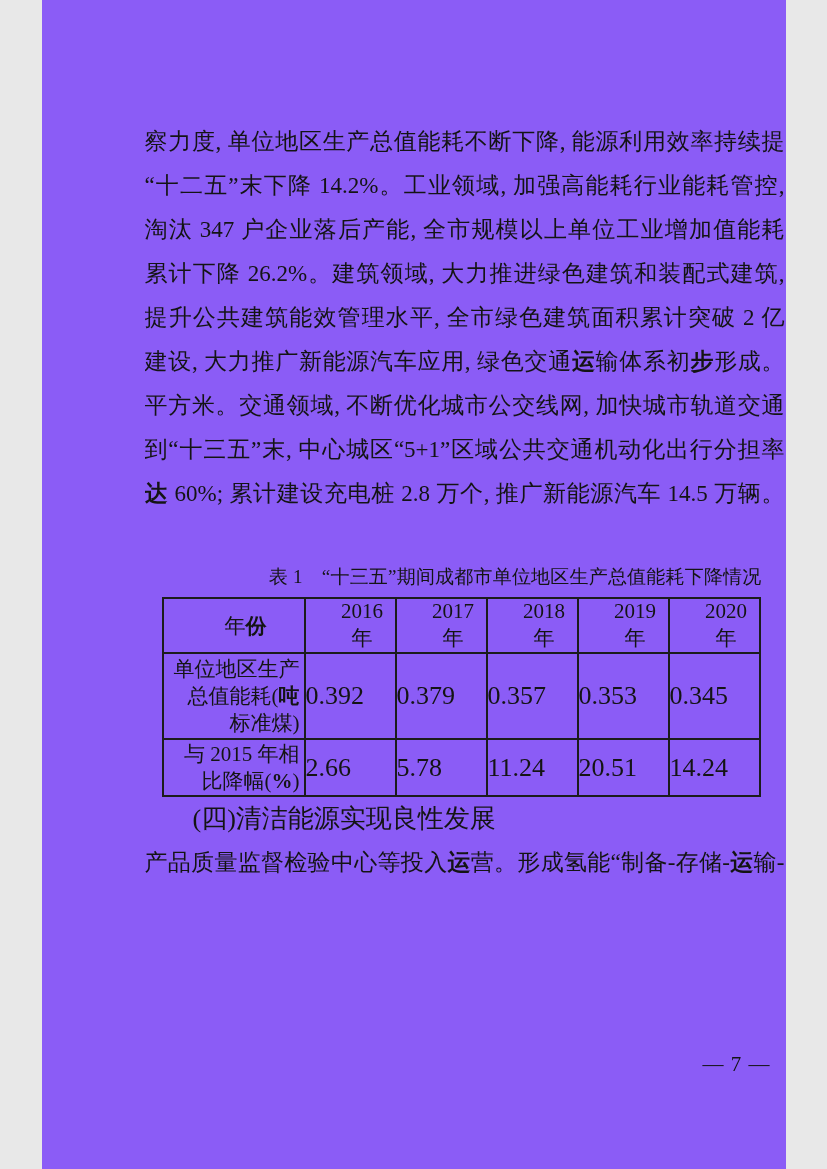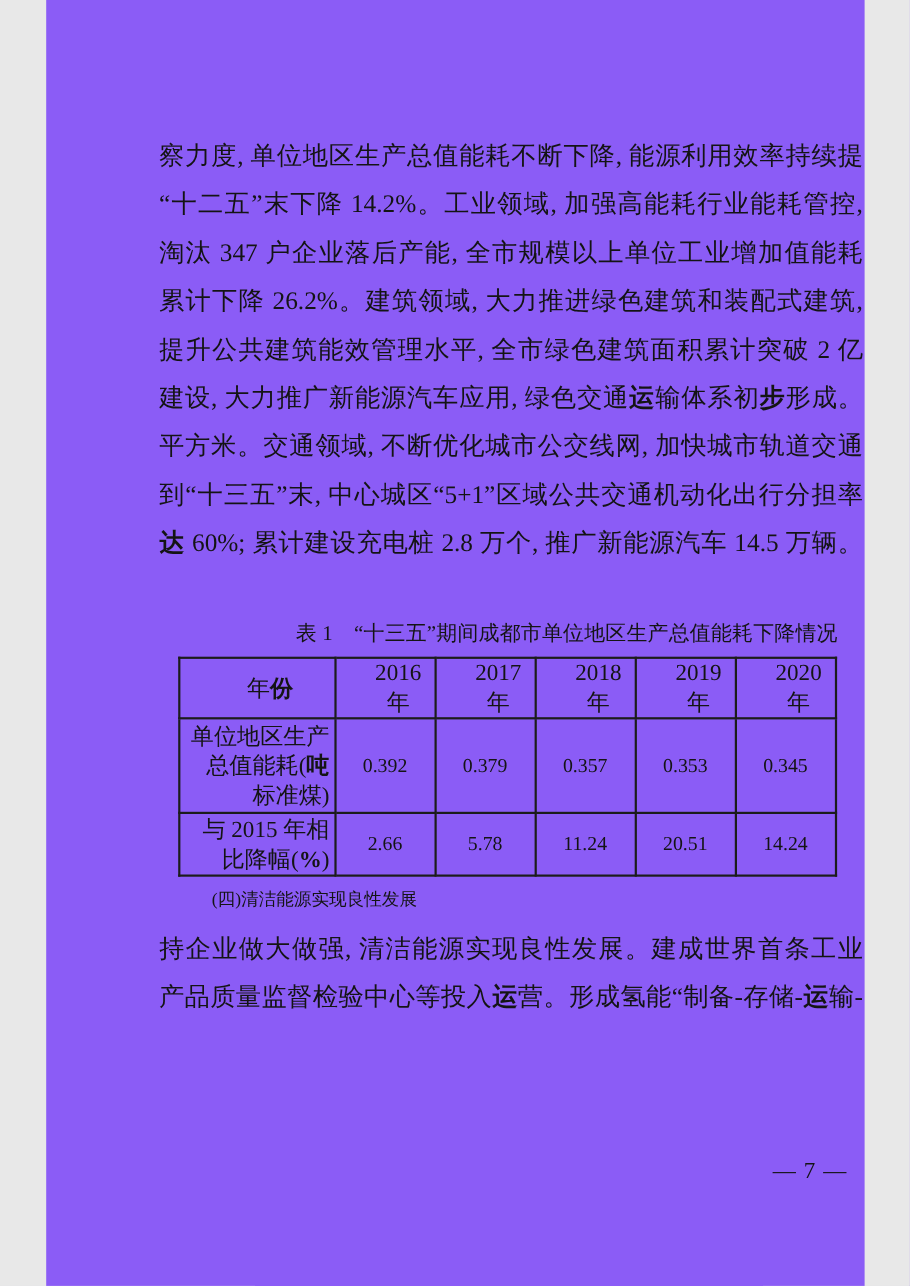--- a/index.html
+++ b/index.html
@@ -30,21 +30,21 @@
     height: 44px;
     overflow: hidden;
   }
   .line.indent { text-indent: 46px; }
   .bold { font-weight: bold; }
   .heading {
     position: absolute;
     left: 103px;
     top: 797px;
     width: 640px;
-    font-size: 16px;
+    font-size: 26px;
     line-height: 44px;
     text-indent: 48px;
     text-align: left;
   }
   .caption {
     position: absolute;
     left: 120px;
     top: 562px;
     width: 600px;
     padding-left: 38px;
@@ -75,21 +75,21 @@
   .energy-table tr.row-1 { height: 86px; }
   .energy-table tr.row-2 { height: 57px; }
   .energy-table th { text-align: center; padding-left: 24px; }
   .energy-table td.label-cell {
     text-align: left;
     padding-left: 9px;
     padding-right: 4px;
     font-size: 21px;
   }
   .label-cell .lbl-line { line-height: 27px; text-align: right; }
-  .energy-table td.value-cell { text-align: center; font-size: 18px; margin-left: 24px; }
+  .energy-table td.value-cell { text-align: left; font-size: 26px; margin-left: 24px; }
   .page-number {
     position: absolute;
     left: 640px;
     top: 1052px;
     width: 110px;
     text-align: center;
     font-size: 21px;
     letter-spacing: 1px;
   }
 </style>
@@ -154,19 +154,18 @@
           <td class="value-cell">11.24</td>
           <td class="value-cell">20.51</td>
           <td class="value-cell">14.24</td>
         </tr>
       </tbody>
   </table>
 
   <div class="heading">(四)清洁能源实现良性发展</div>
 
   <div class="para para2">
-      <div class="line"><span>持企业做大做强, 清洁能源实现良性发展。建成世界首条工业</span></div>
       <div class="line"><span>产品质量监督检验中心等投入</span><span class="bold">运</span><span>营。形成氢能“制备-存储-</span><span class="bold">运</span><span>输-</span></div>
     </div>
 
   <div class="page-number">— 7 —</div>
 
 </div>
 
 </body></html>

